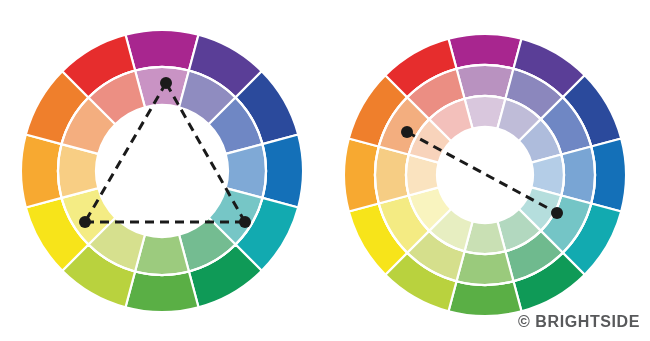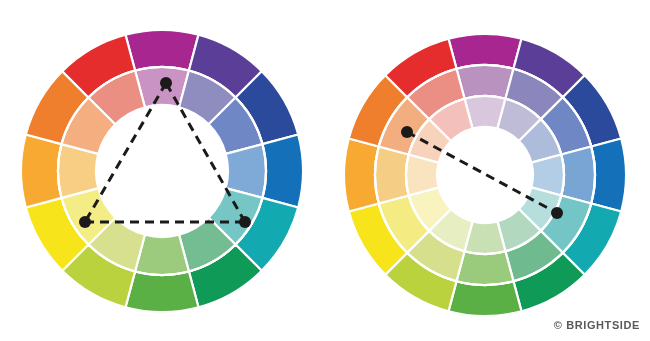--- a/index.html
+++ b/index.html
@@ -22,21 +22,21 @@
     height: 341px;
   }
   #figure {
     display: block;
   }
   .watermark {
     position: absolute;
     right: 10px;
     bottom: 10px;
     font-family: "Liberation Sans", sans-serif;
-    font-size: 11px;
+    font-size: 16px;
     font-weight: bold;
     letter-spacing: 0.6px;
     color: #58595b;
     white-space: nowrap;
     user-select: none;
   }
 </style>
 </head>
 <body>
 

